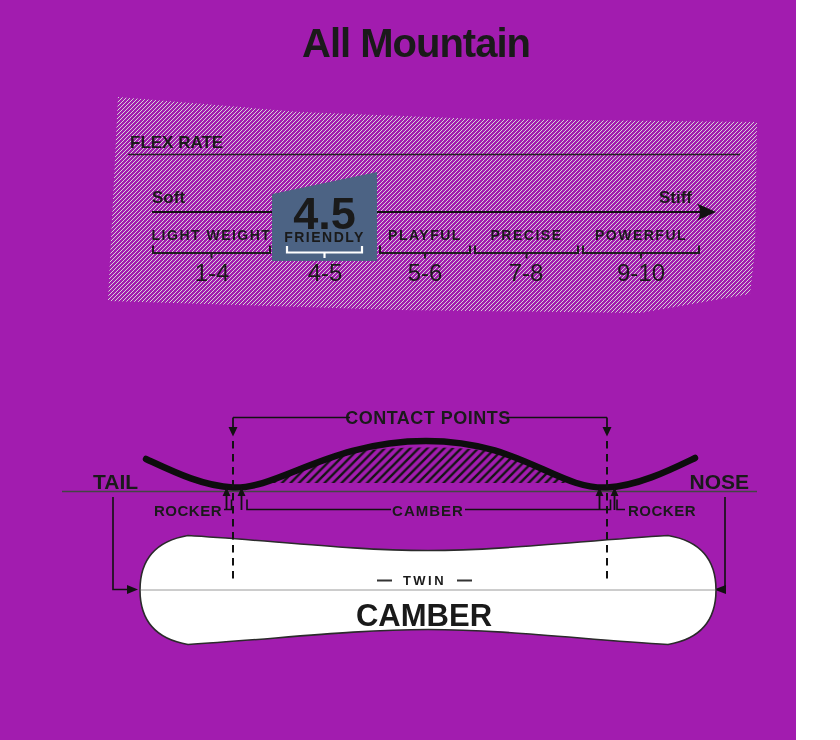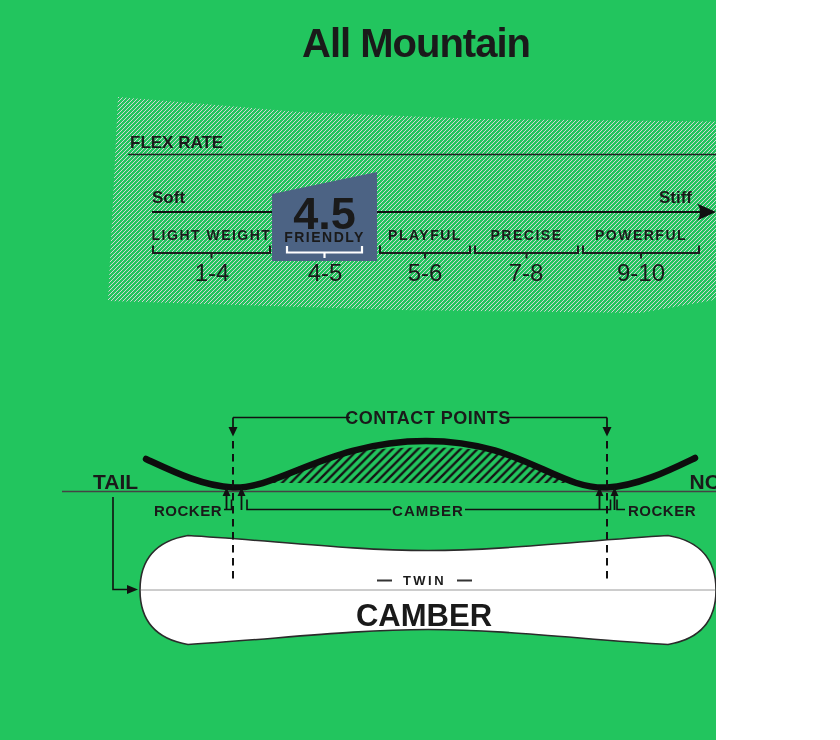--- a/index.html
+++ b/index.html
@@ -1,16 +1,16 @@
 <!DOCTYPE html>
 <html><head>
 <meta charset="utf-8">
 <style>
   html,body{margin:0;padding:0;background:#ffffff;}
-  .stage{position:relative;width:716px;height:740px;background:#22c55e;overflow:hidden;
+  .stage{position:relative;width:796px;height:740px;background:#a21caf;overflow:hidden;
          font-family:"Liberation Sans",sans-serif;}
   svg{display:block;}
   text{font-family:"Liberation Sans",sans-serif;fill:#1a1a1a;}
 </style>
 </head>
 <body>
 
 <div class="stage">
 <svg width="840" height="740" viewBox="0 0 840 740" xmlns="http://www.w3.org/2000/svg">
   <defs>

